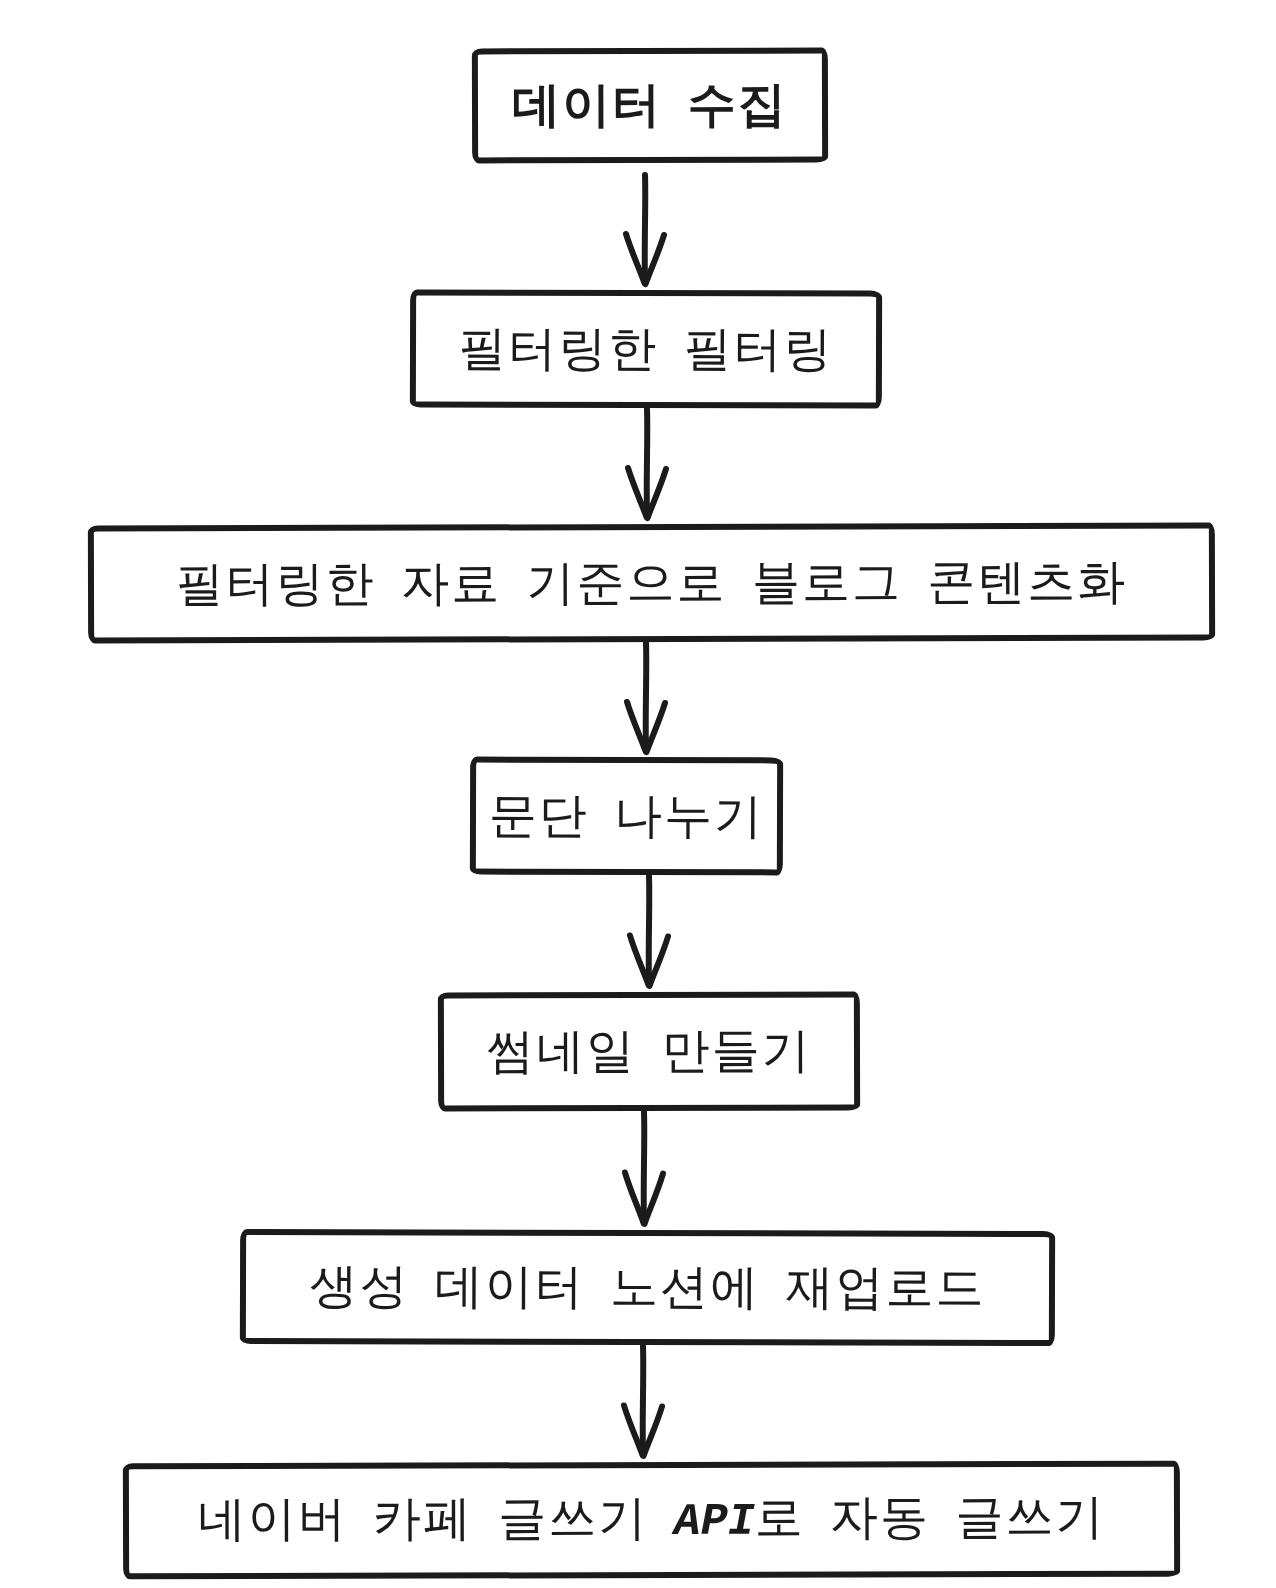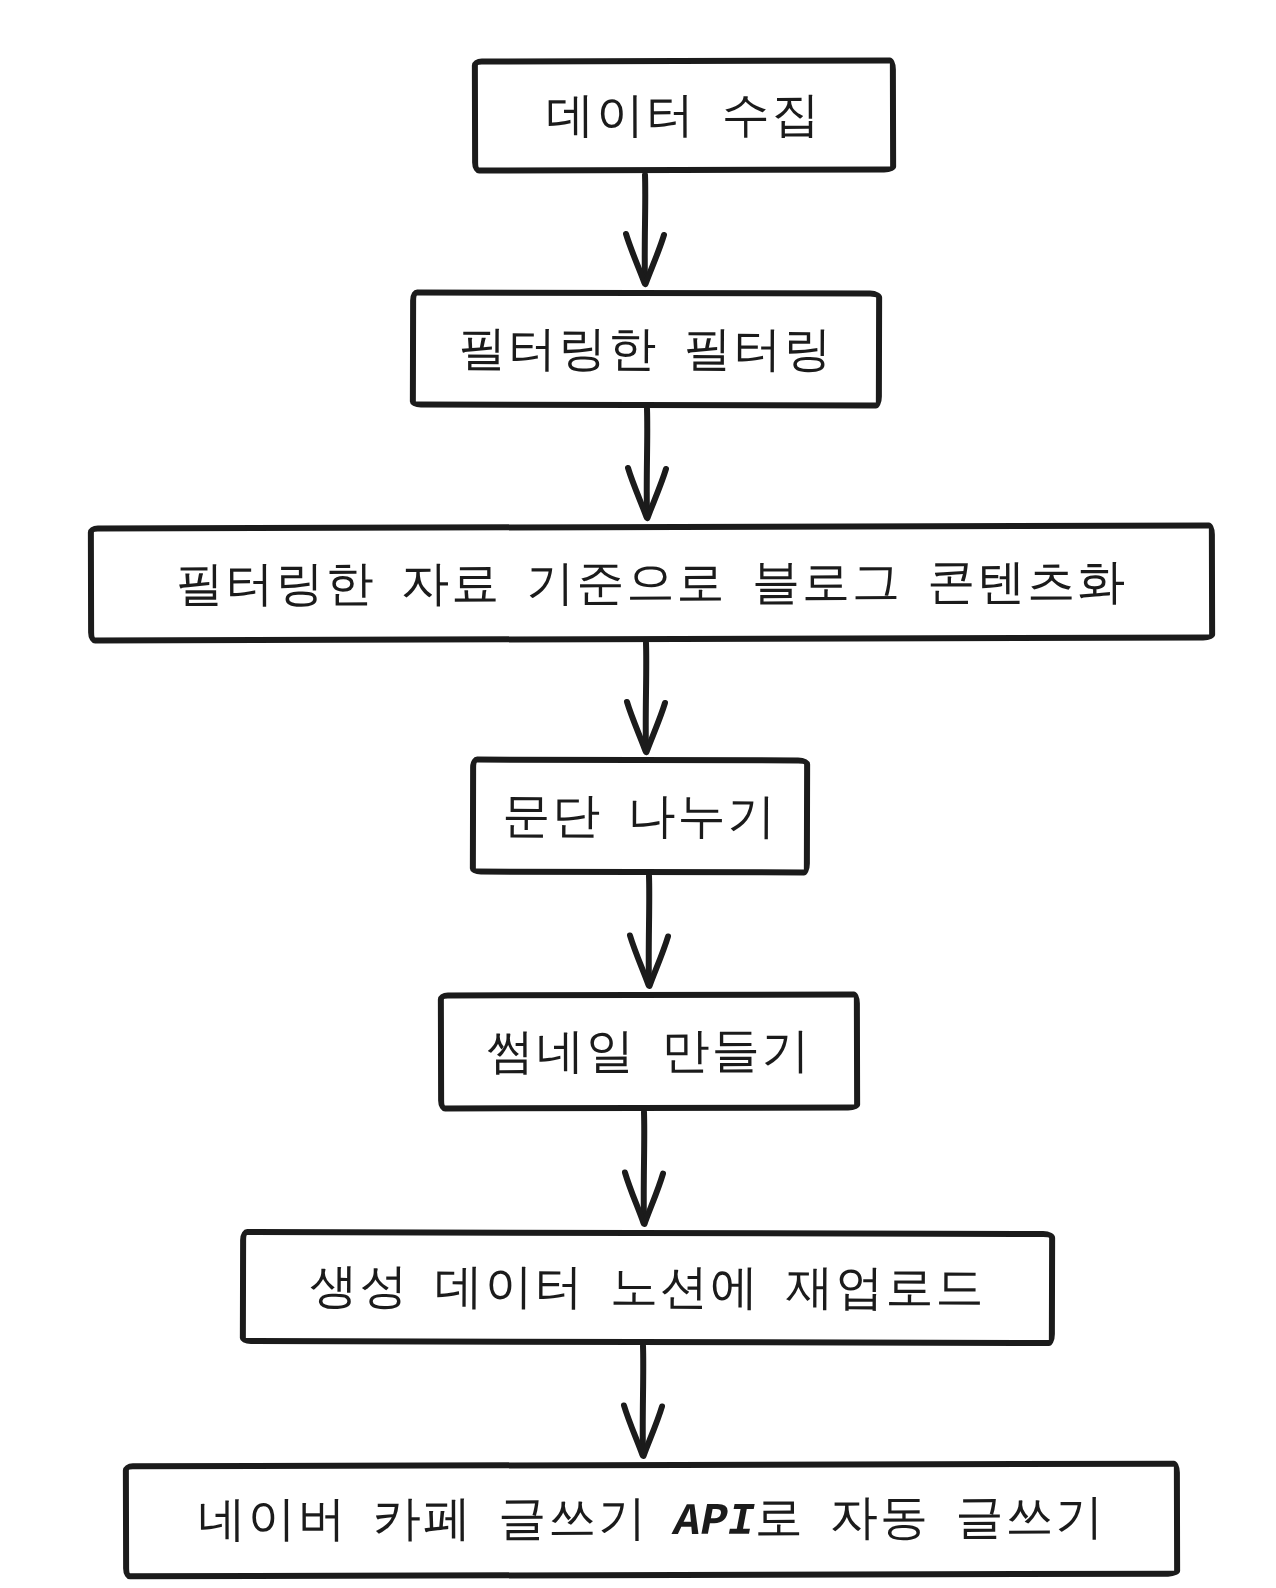--- a/index.html
+++ b/index.html
@@ -28,24 +28,24 @@
     color: #1b1b1b;
     letter-spacing: 2px;
     word-spacing: 10px;
     line-height: 1.1;
     white-space: nowrap;
   }
   
   .sk-a { border-radius: 10px 6px 12px 7px / 7px 12px 6px 11px; transform: rotate(-0.15deg); }
   .sk-b { border-radius: 7px 12px 6px 11px / 11px 7px 12px 6px; transform: rotate(0.15deg); }
 
-  .n1 { left: 472px; top: 58px;   width: 424px;  height: 115px; }
+  .n1 { left: 472px; top: 48px;   width: 356px;  height: 115px; font-weight: bold; }
   .n2 { left: 410px; top: 290px;  width: 472px;  height: 118px; }
   .n3 { left: 88px;  top: 524px;  width: 1127px; height: 118px; }
-  .n4 { left: 470px; top: 757px;  width: 340px;  height: 118px; }
+  .n4 { left: 470px; top: 757px;  width: 313px;  height: 118px; }
   .n5 { left: 438px; top: 992px;  width: 422px;  height: 119px; }
   .n6 { left: 240px; top: 1230px; width: 815px;  height: 115px; }
   .n7 { left: 123px; top: 1462px; width: 1057px; height: 116px; }
 
   .api-token {
     font-style: italic;
     font-weight: 700;
     font-family: "Liberation Mono", "DejaVu Sans Mono", monospace;
     font-size: 45px;
     letter-spacing: 0px;

